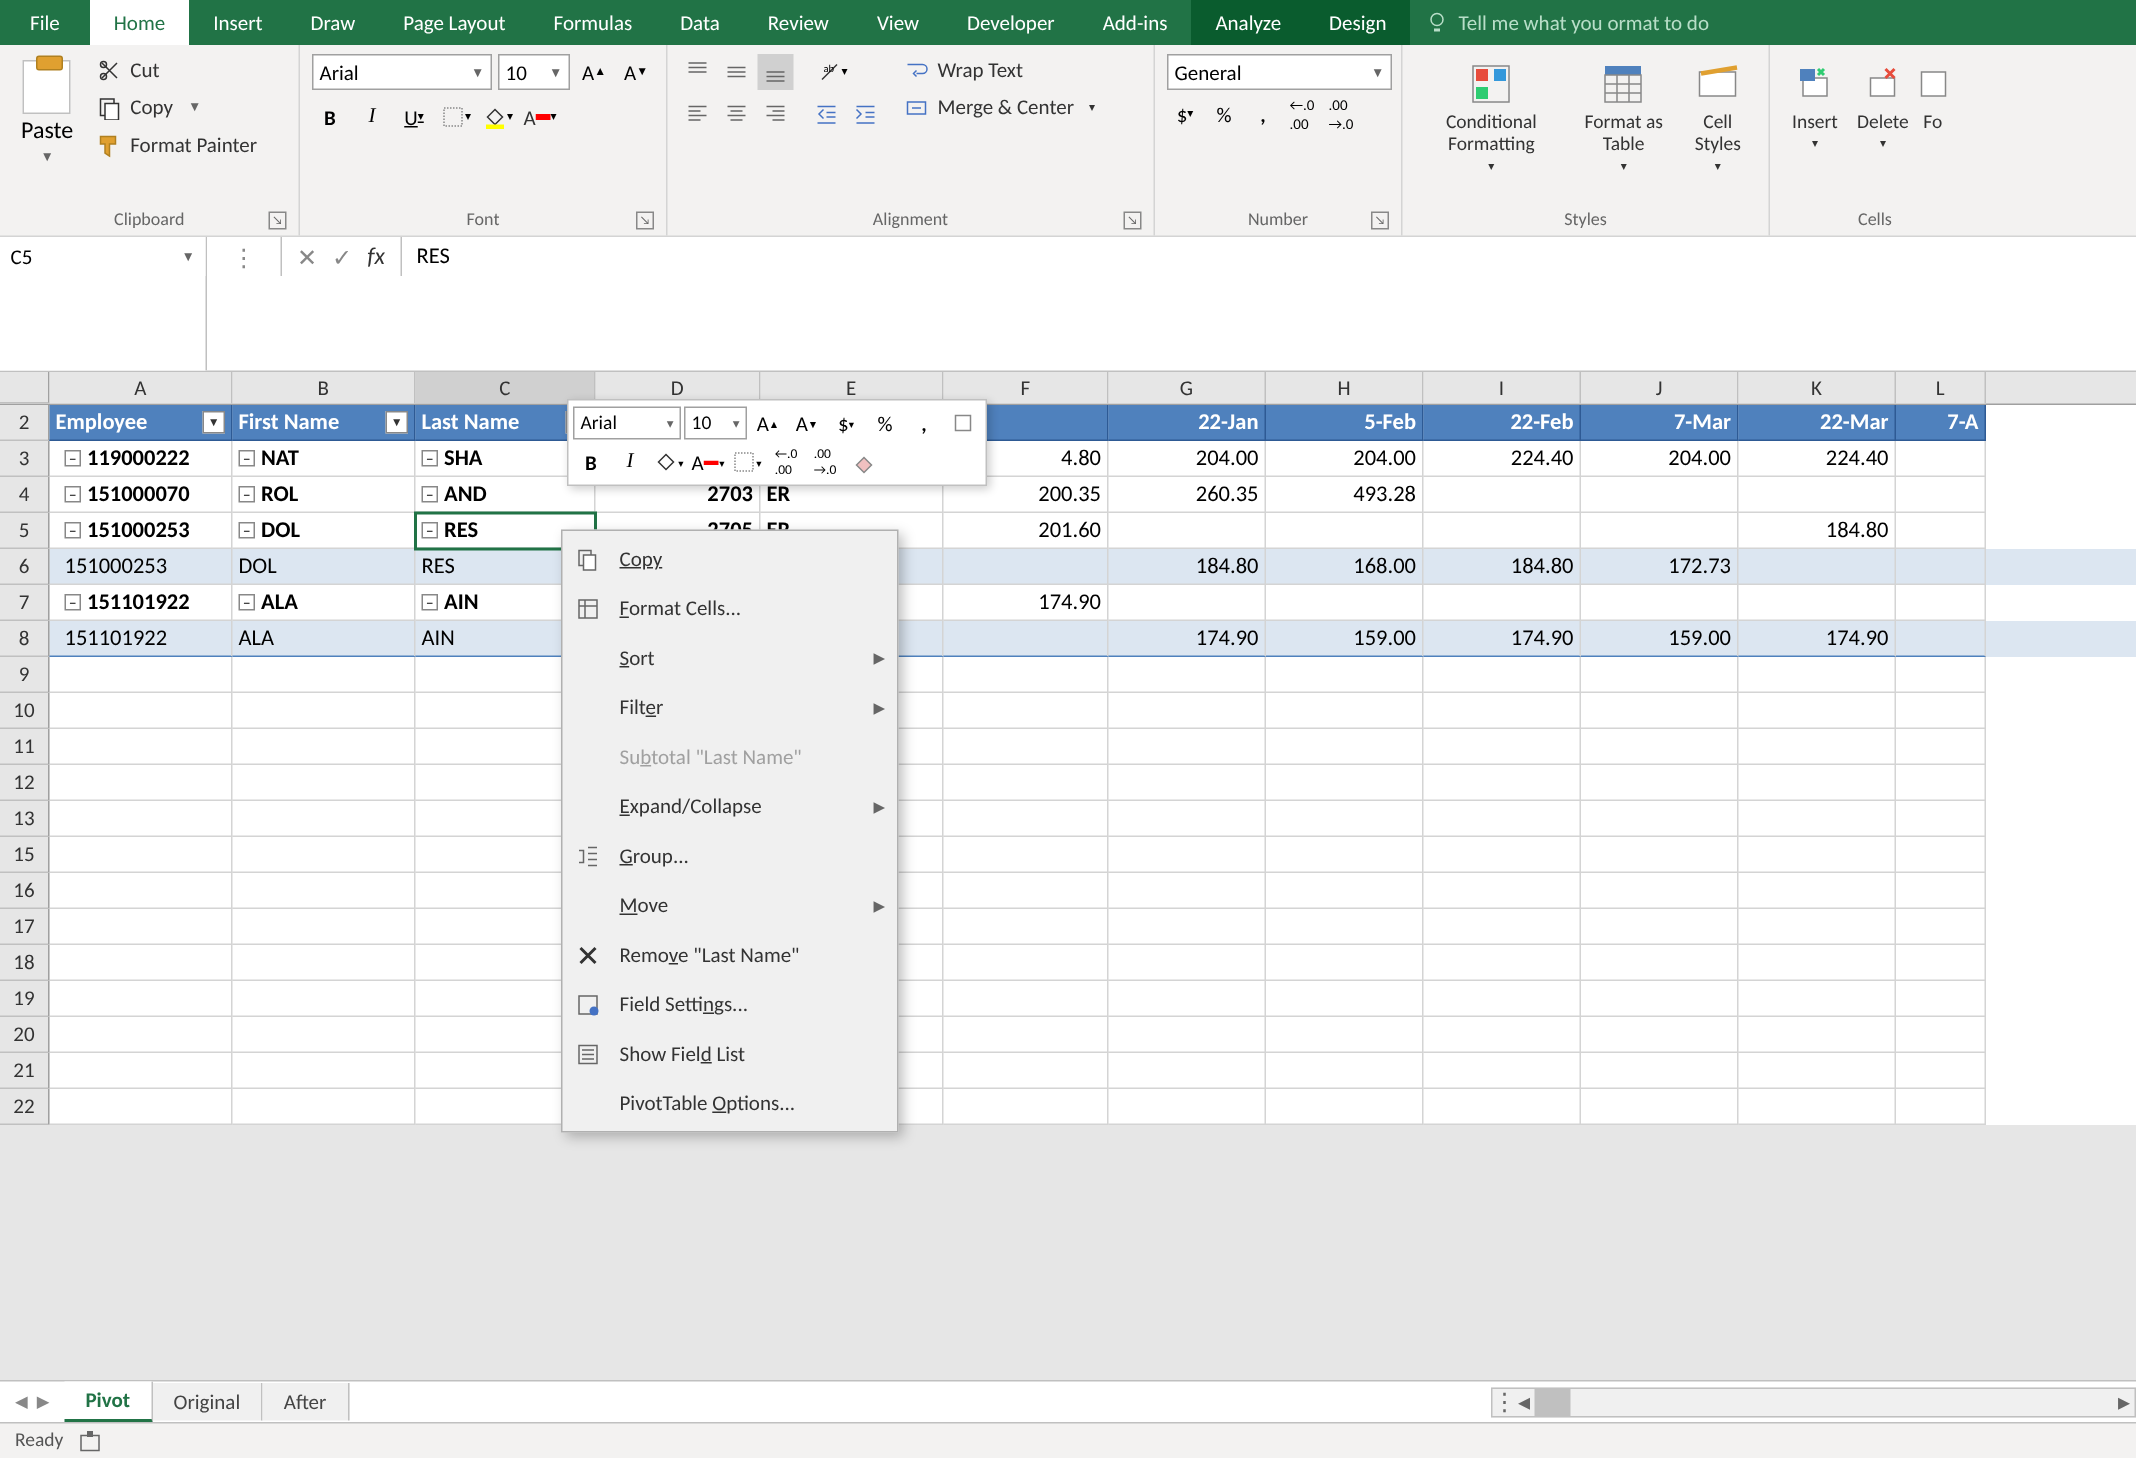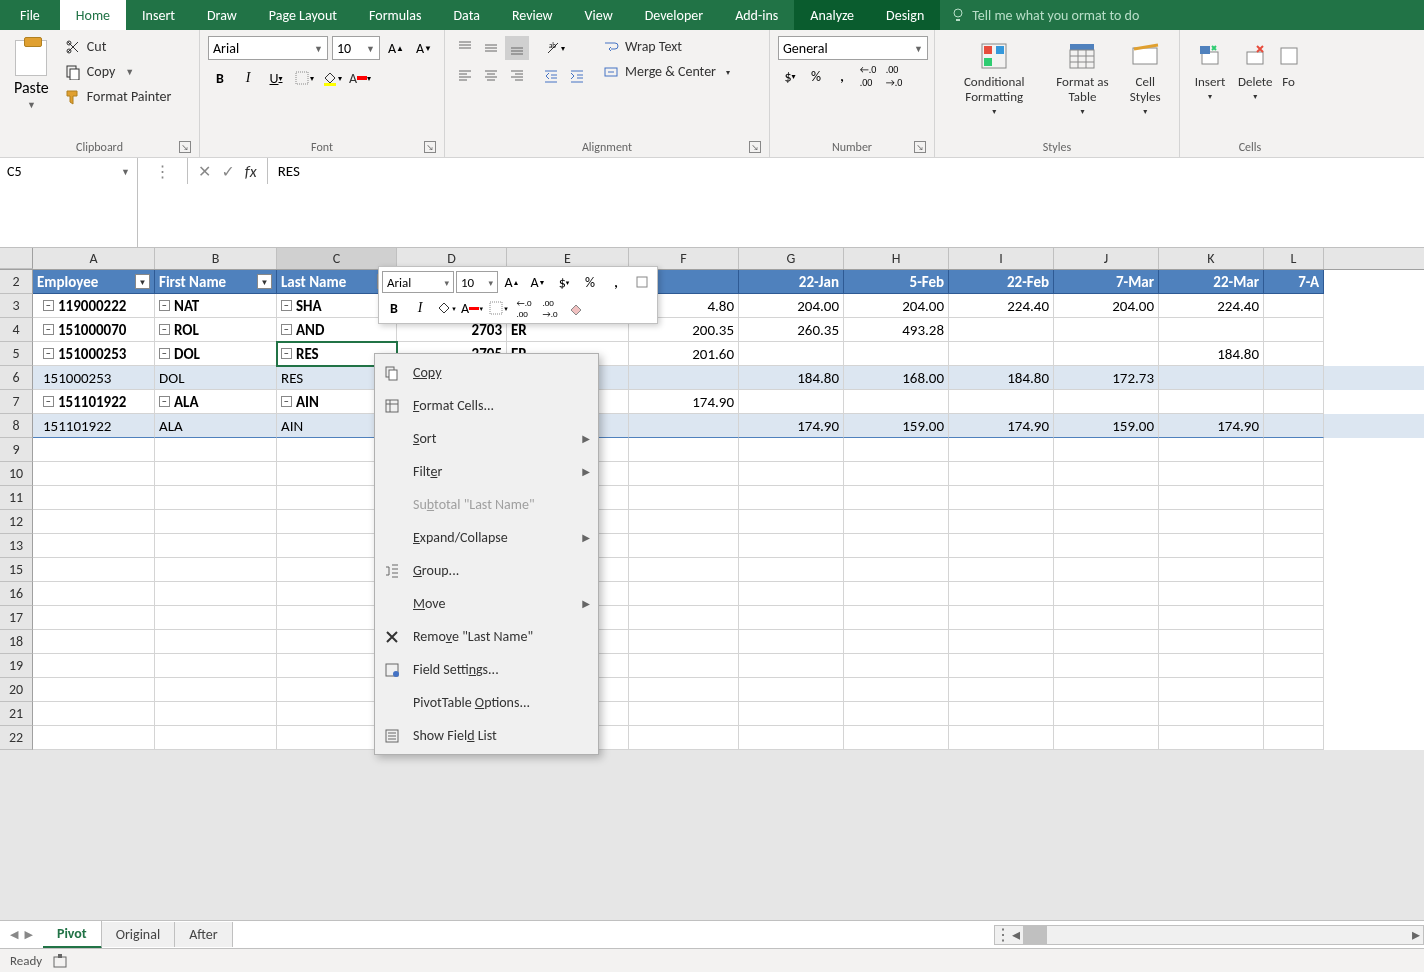--- a/index.html
+++ b/index.html
@@ -831,31 +831,31 @@
     <div class="menu-item">
       <div class="menu-icon">
           <svg class="icon" viewBox="0 0 16 16">
             <rect x="2" y="2" width="12" height="12" fill="none" stroke="#666"></rect>
             <circle cx="12" cy="12" r="3" fill="#4472c4"></circle>
           </svg>
         </div>
       <span>Field Setti<span class="underline-char">n</span>gs...</span>
     </div>
     <div class="menu-item">
+      <div class="menu-icon">
+          <svg class="icon" viewBox="0 0 16 16">
+            <rect x="2" y="2" width="12" height="12" fill="none" stroke="#666"></rect>
+            <path d="M4 5h8M4 8h8M4 11h8" stroke="#666"></path>
+          </svg>
+        </div>
+      <span>Show Fiel<span class="underline-char">d</span> List</span>
+    </div>
+    <div class="menu-item">
       <div class="menu-icon"></div>
       <span>PivotTable <span class="underline-char">O</span>ptions...</span>
-    </div>
-    <div class="menu-item">
-      <div class="menu-icon">
-          <svg class="icon" viewBox="0 0 16 16">
-            <rect x="2" y="2" width="12" height="12" fill="none" stroke="#666"></rect>
-            <path d="M4 5h8M4 8h8M4 11h8" stroke="#666"></path>
-          </svg>
-        </div>
-      <span>Show Fiel<span class="underline-char">d</span> List</span>
     </div>
   </div>
 </div>
 
 <div class="sheet-area">
   <div class="tab-nav">
     <span>◀</span>
     <span>▶</span>
   </div>
   <div class="sheet-tab active">Pivot</div>

